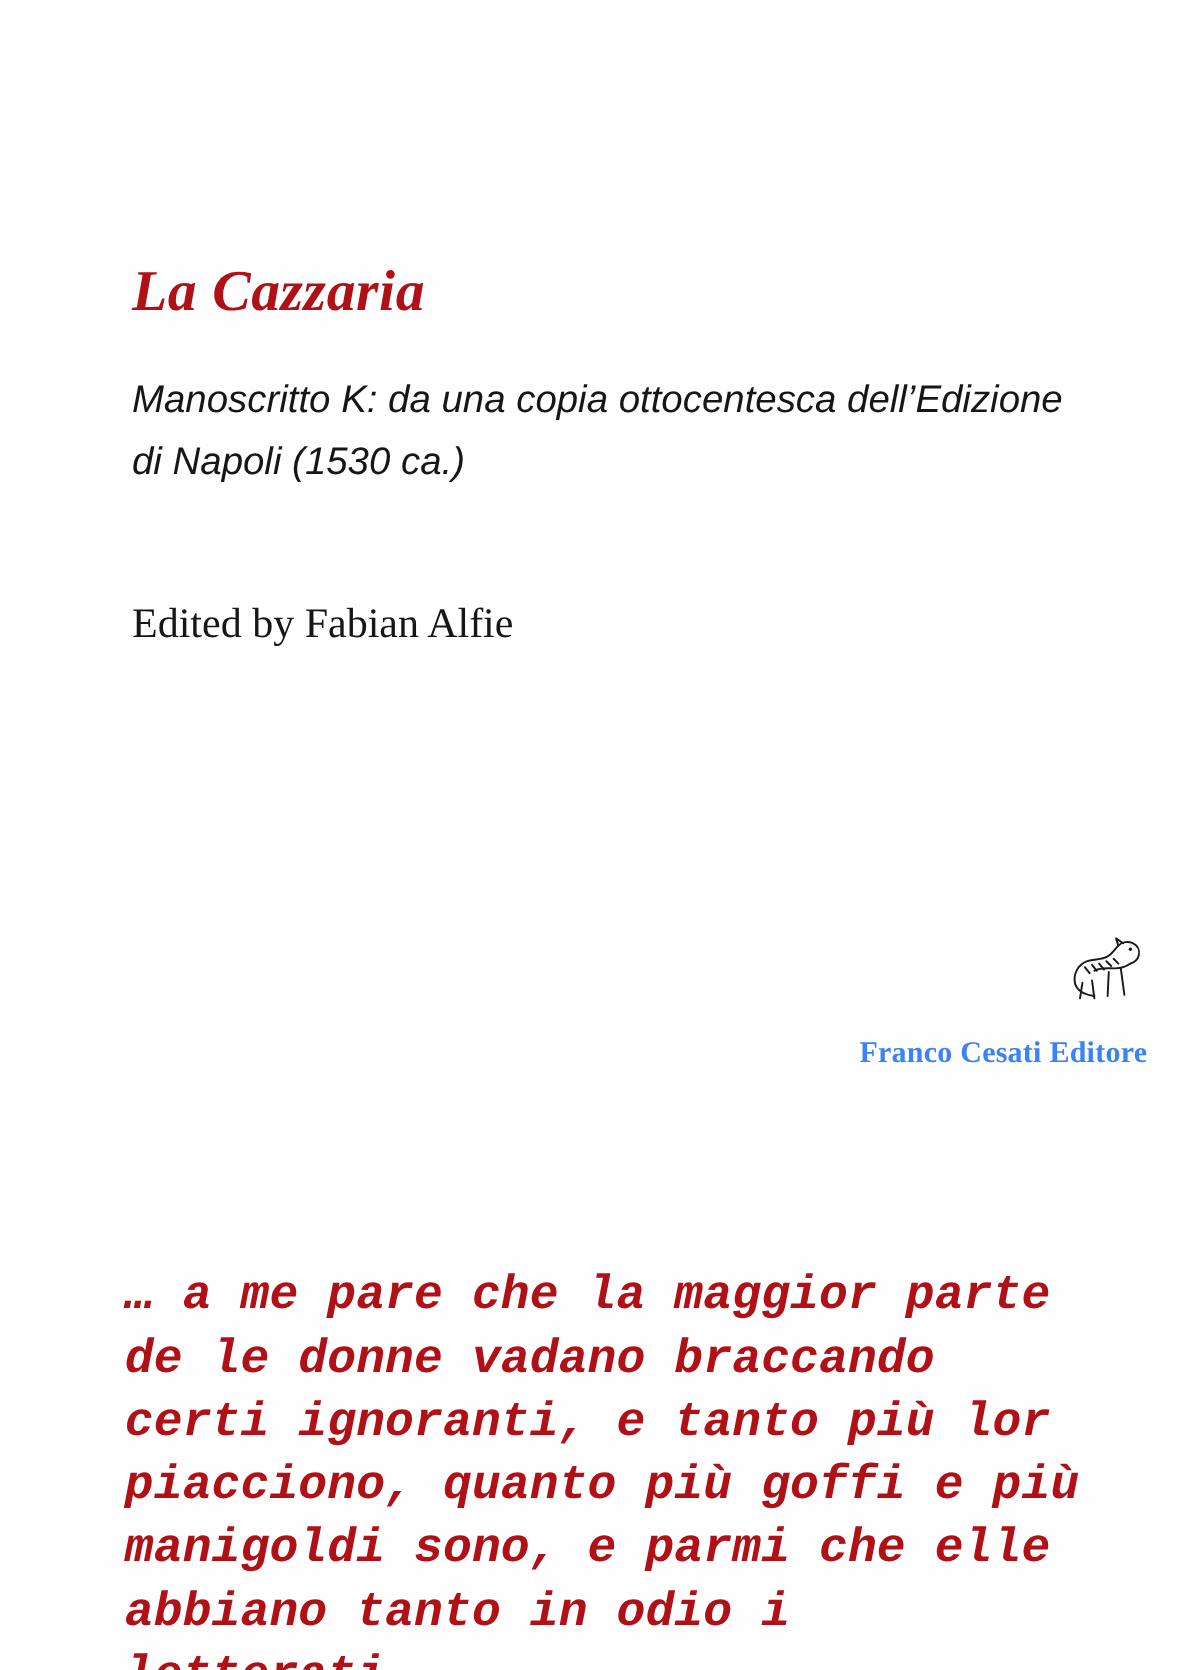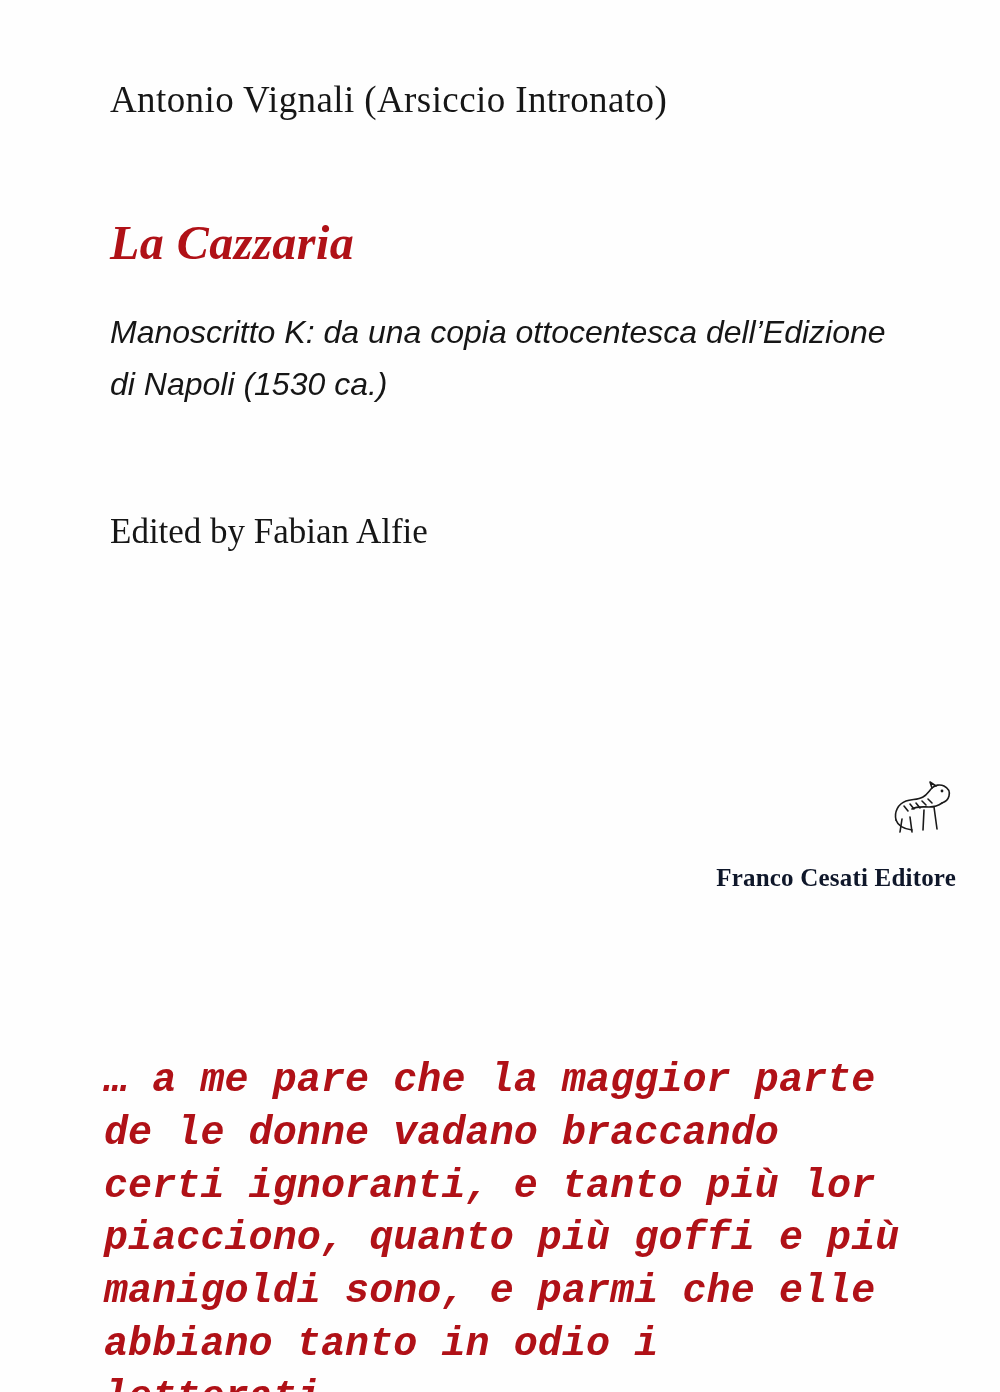--- a/index.html
+++ b/index.html
@@ -53,41 +53,40 @@
     color: #161616;
   }
   .editor {
     position: absolute;
     left: 110px;
     top: 500px;
     font-family: "Liberation Serif", serif;
     font-size: 35px;
     color: #161616;
     white-space: nowrap;
-    margin-top: 12px;
   }
   .publisher-block {
     position: absolute;
     right: 44px;
     top: 780px;
     width: 360px;
     text-align: right;
   }
   .logo-box {
     display: inline-block;
     width: 66px;
     height: 56px;
     vertical-align: middle;
   }
   .publisher-name {
     margin-top: 28px;
     font-family: "Liberation Serif", serif;
     font-weight: bold;
     font-size: 25px;
-    color: #0f172a;
+    color: #3b82f6;
     letter-spacing: 0.2px;
   }
   .quote {
     position: absolute;
     left: 104px;
     top: 1055px;
     width: 810px;
     font-family: Liberation Mono, monospace;
     font-style: italic;
     font-weight: bold;
@@ -95,21 +94,20 @@
     line-height: 1.32;
     color: #b01117;
     letter-spacing: 0.1px;
   }
 </style>
 </head>
 <body>
 
 <div class="cover">
 
-  <div class="author">Antonio Vignali (Arsiccio Intronato)</div>
 
   <div class="title">La Cazzaria</div>
 
   <div class="subtitle">Manoscritto K: da una copia ottocentesca dell’Edizione di Napoli (1530 ca.)</div>
 
   <div class="editor">Edited by Fabian Alfie</div>
 
   <div class="publisher-block">
     <span class="logo-box">
       <svg width="66" height="56" viewBox="0 0 66 56" xmlns="http://www.w3.org/2000/svg">

